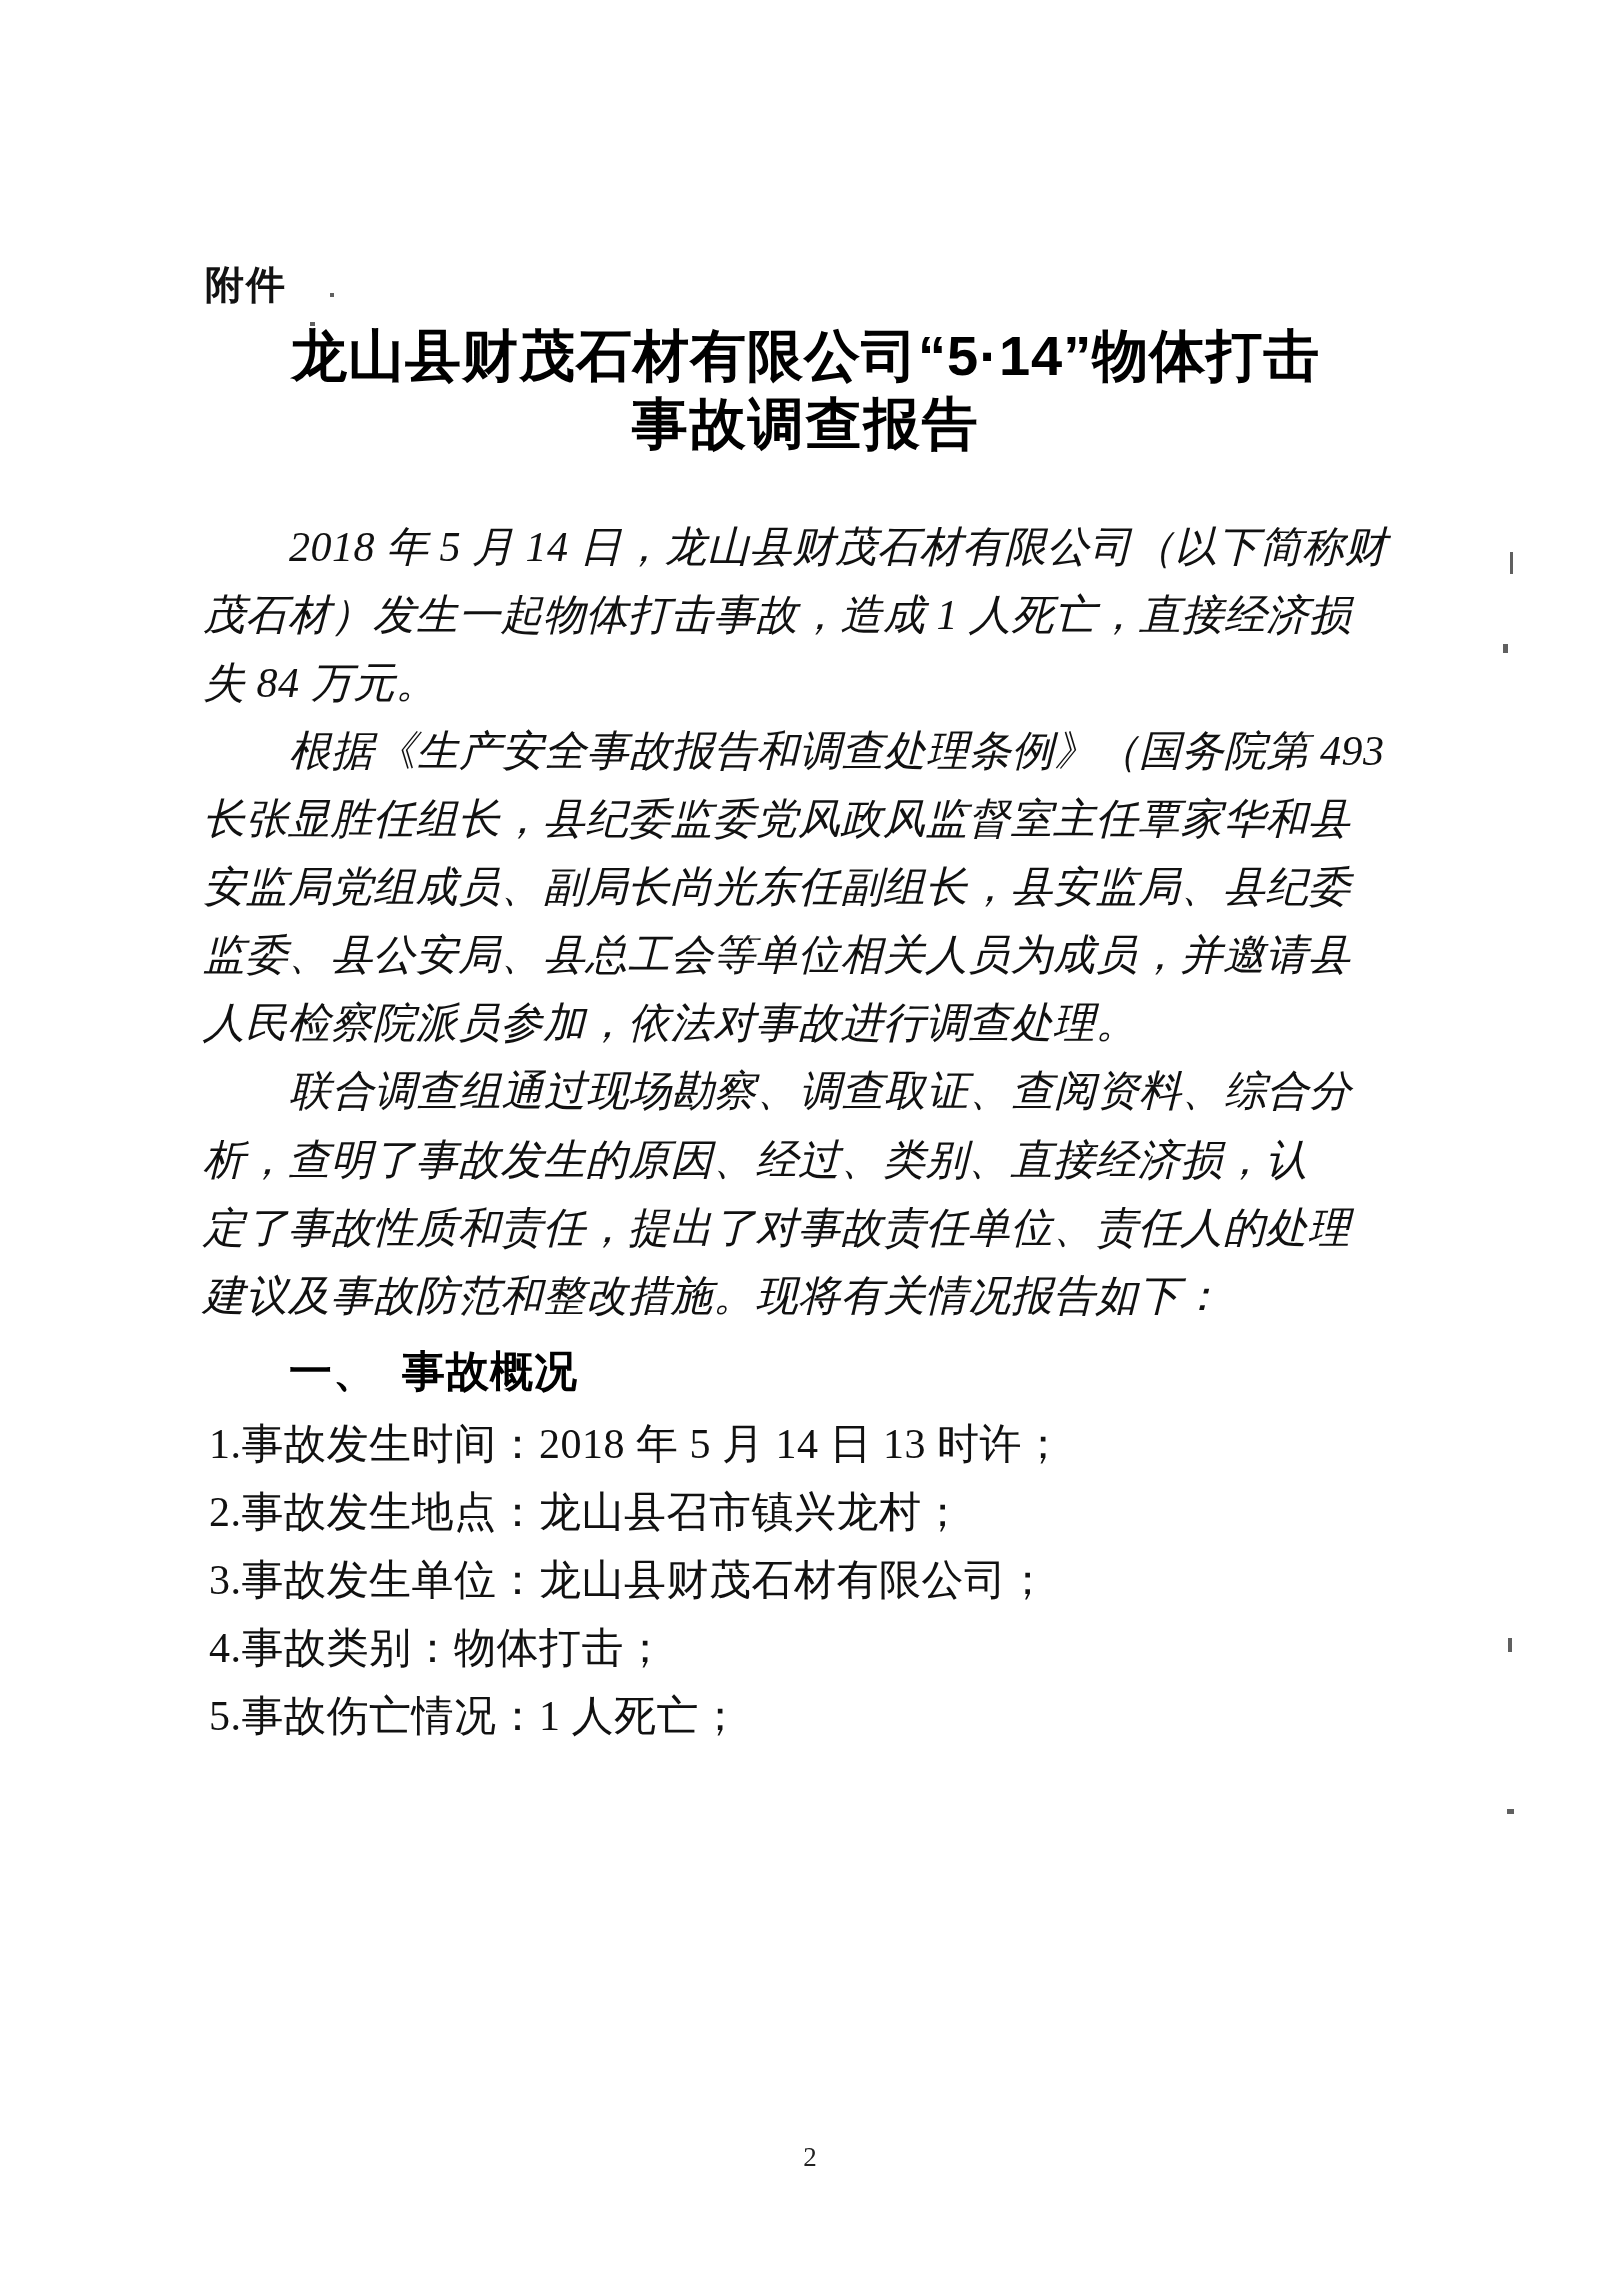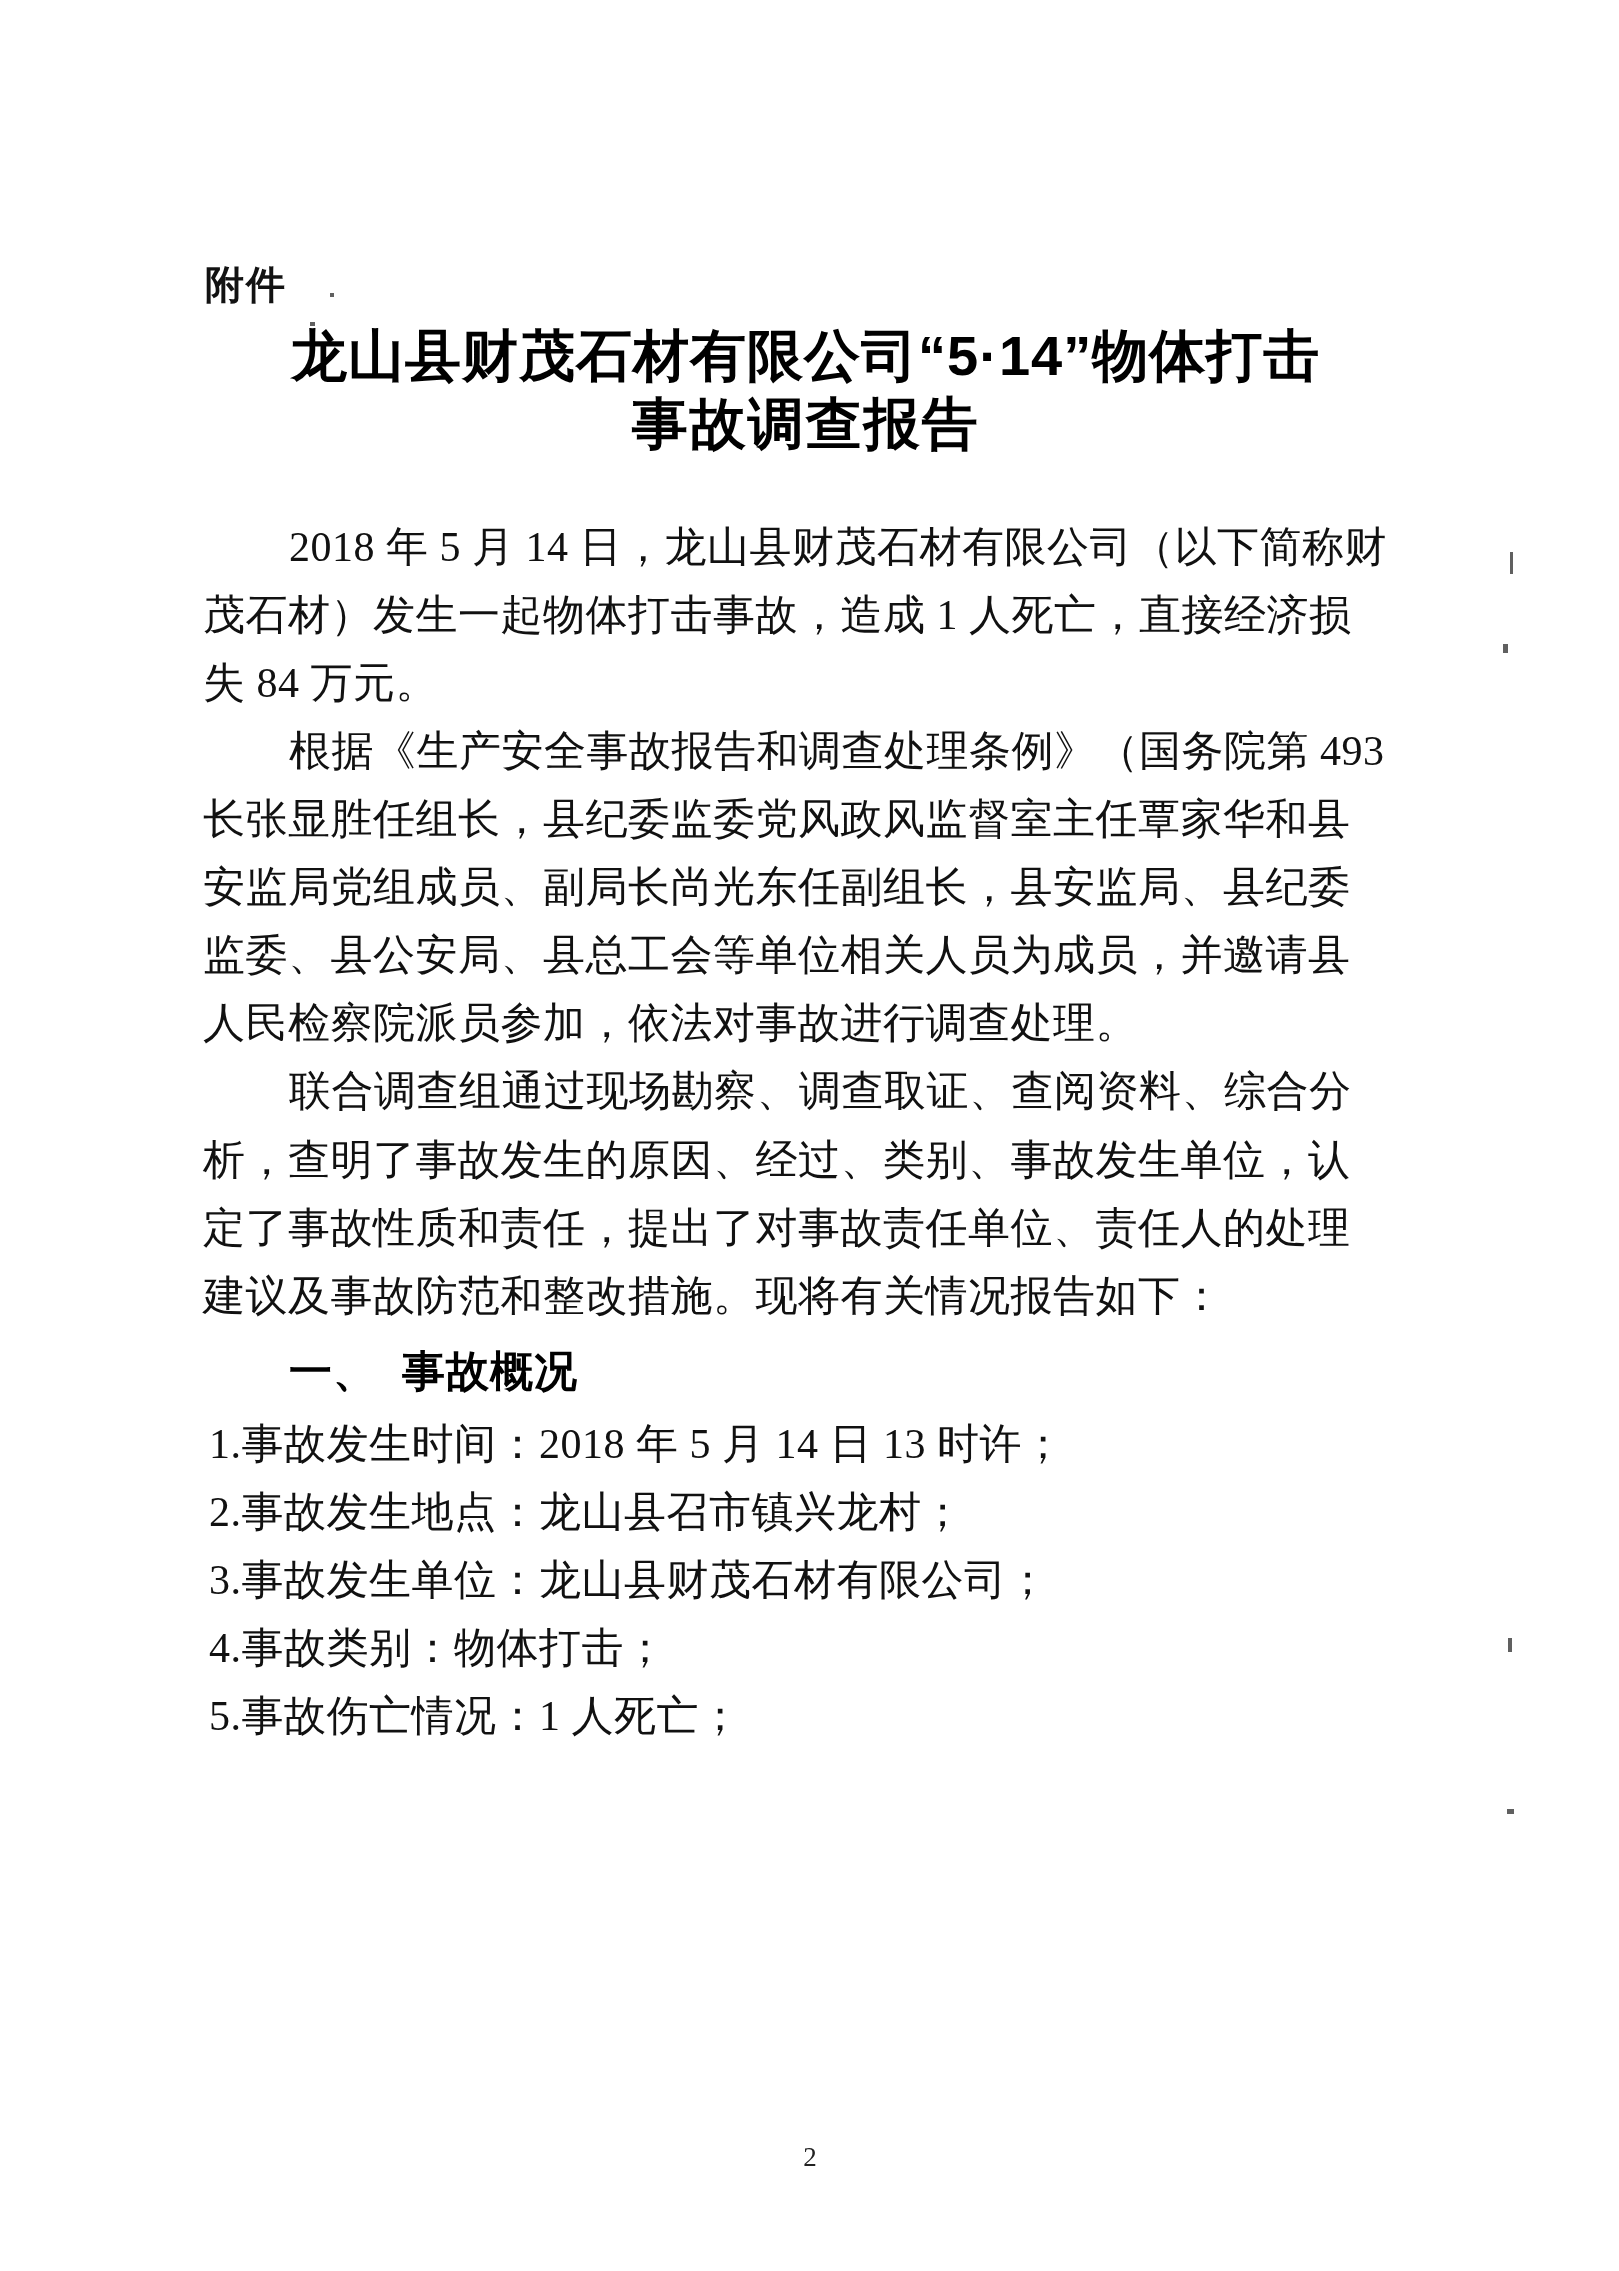--- a/index.html
+++ b/index.html
@@ -79,20 +79,21 @@
     color: #111;
   }
   .para {
     margin: 0;
     text-align: justify;
     text-justify: inter-ideograph;
   }
   .para .ln {
     display: block;
     white-space: nowrap;
+    font-style: italic;
   }
   .indent {
     display: inline-block;
     width: 86px;
   }
 
   
   .sec-heading {
     font-family: "Liberation Sans", "DejaVu Sans", sans-serif;
     font-weight: 700;
@@ -178,21 +179,21 @@
       <p class="para">
         <span class="ln"><span class="indent"></span><span>根据《生产安全事故报告和调查处理条例》（国务院第 493</span></span>
         <span class="ln">长张显胜任组长，县纪委监委党风政风监督室主任覃家华和县</span>
         <span class="ln">安监局党组成员、副局长尚光东任副组长，县安监局、县纪委</span>
         <span class="ln">监委、县公安局、县总工会等单位相关人员为成员，并邀请县</span>
         <span class="ln">人民检察院派员参加，依法对事故进行调查处理。</span>
       </p>
 
       <p class="para">
         <span class="ln"><span class="indent"></span><span>联合调查组通过现场勘察、调查取证、查阅资料、综合分</span></span>
-        <span class="ln">析，查明了事故发生的原因、经过、类别、事故发生单位，认</span>
+        <span class="ln">析，查明了事故发生的原因、经过、类别、直接经济损，认</span>
         <span class="ln">定了事故性质和责任，提出了对事故责任单位、责任人的处理</span>
         <span class="ln">建议及事故防范和整改措施。现将有关情况报告如下：</span>
       </p>
 
       <div class="sec-heading">
         <span class="h-indent"></span><span>一、</span><span class="h-gap"></span><span>事故概况</span>
       </div>
 
       <ul class="num-list">
         <li>1.事故发生时间：2018 年 5 月 14 日 13 时许；</li>

